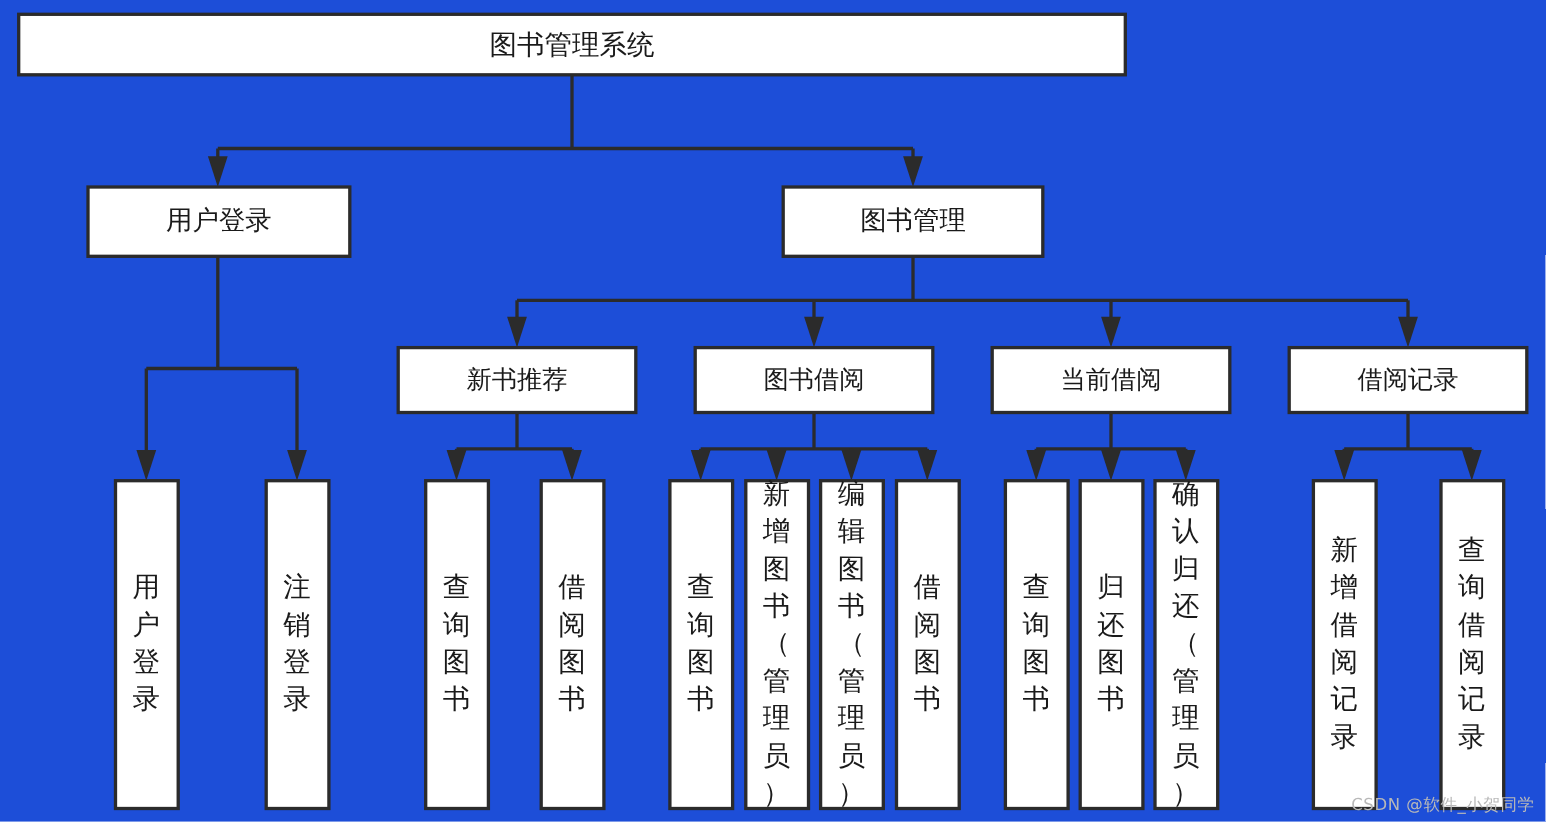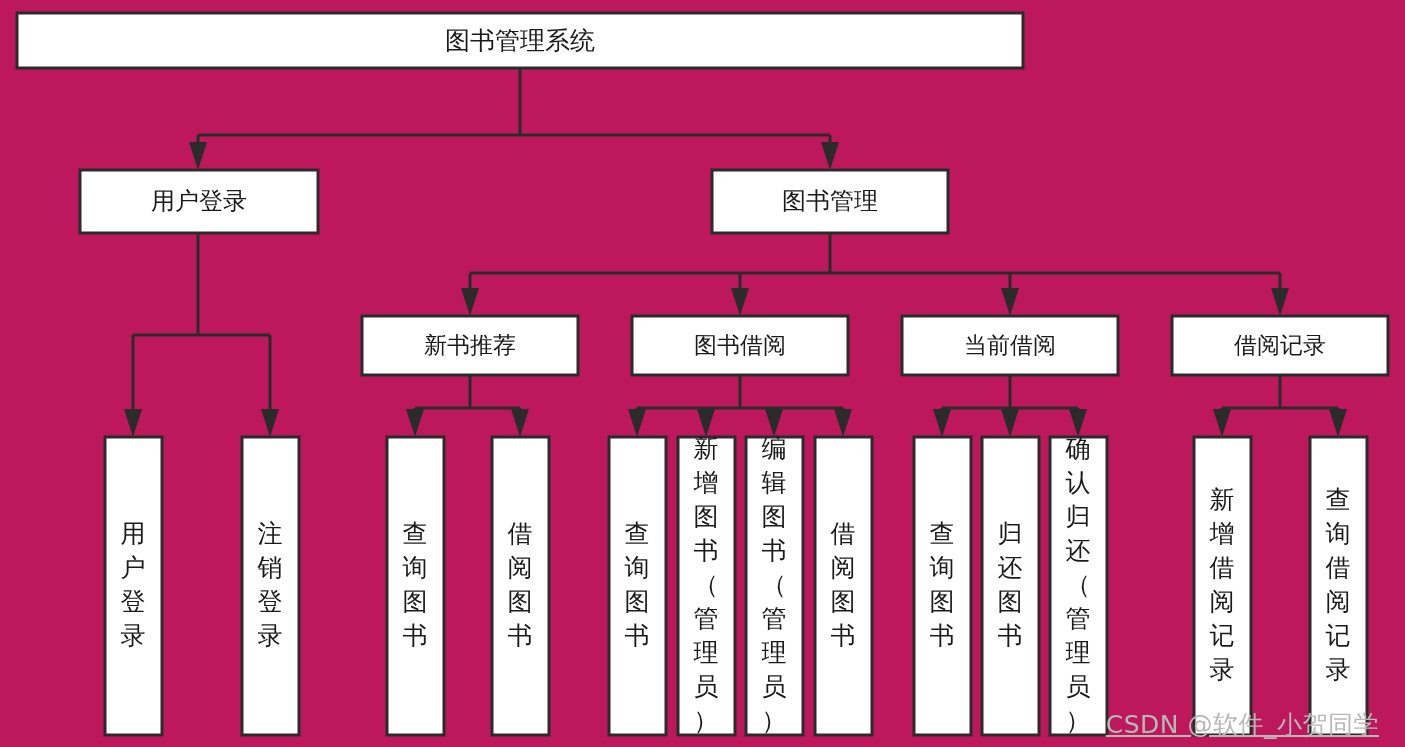--- a/index.html
+++ b/index.html
@@ -7,21 +7,21 @@
     padding: 0;
     background: #ffffff;
   }
   body {
     font-family: "DejaVu Sans", "Liberation Sans", sans-serif;
   }
   #diagram-root {
     position: relative;
     width: 1405px;
     height: 747px;
-    background: #be185d;
+    background: #1d4ed8;
     overflow: hidden;
   }
   svg.layer {
     position: absolute;
     left: 0;
     top: 0;
     width: 1405px;
     height: 747px;
   }
   .node-box {
@@ -50,29 +50,28 @@
     stroke-width: 3;
     fill: none;
     stroke-linecap: butt;
   }
   .arrow-head {
     fill: #2b2b2b;
     stroke: none;
   }
   .watermark {
     position: absolute;
-    right: 26px;
+    right: 10px;
     bottom: 6px;
     font-family: "DejaVu Sans", "Liberation Sans", sans-serif;
-    font-size: 25px;
+    font-size: 15px;
     color: #b8b8b8;
     letter-spacing: 0.5px;
     white-space: nowrap;
     pointer-events: none;
-    text-decoration: underline;
   }
 </style>
 </head>
 <body>
 
 <div id="diagram-root">
 
   <svg class="layer" viewBox="0 0 1405 747" xmlns="http://www.w3.org/2000/svg">
 
     <g>

